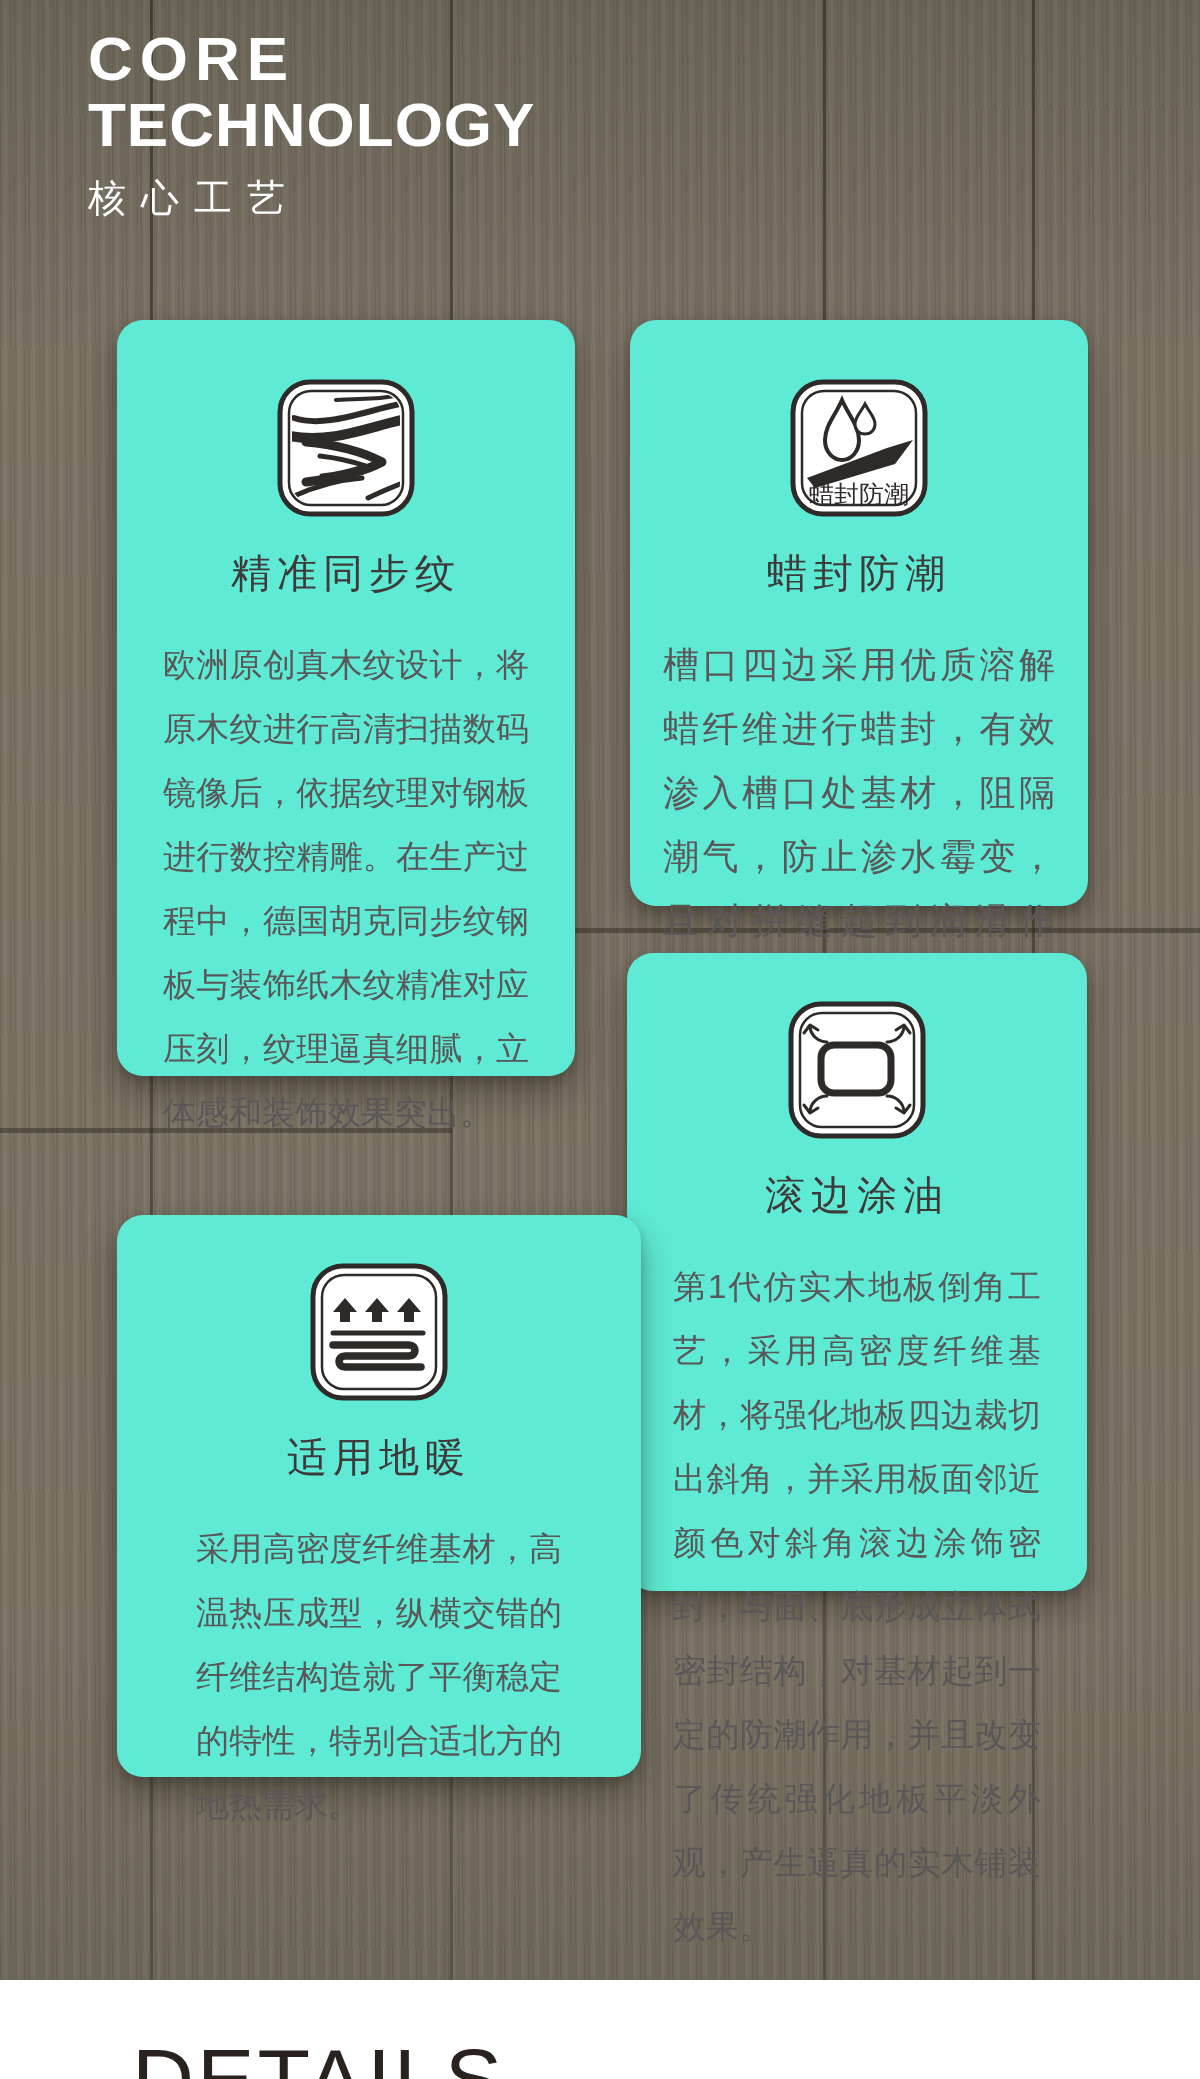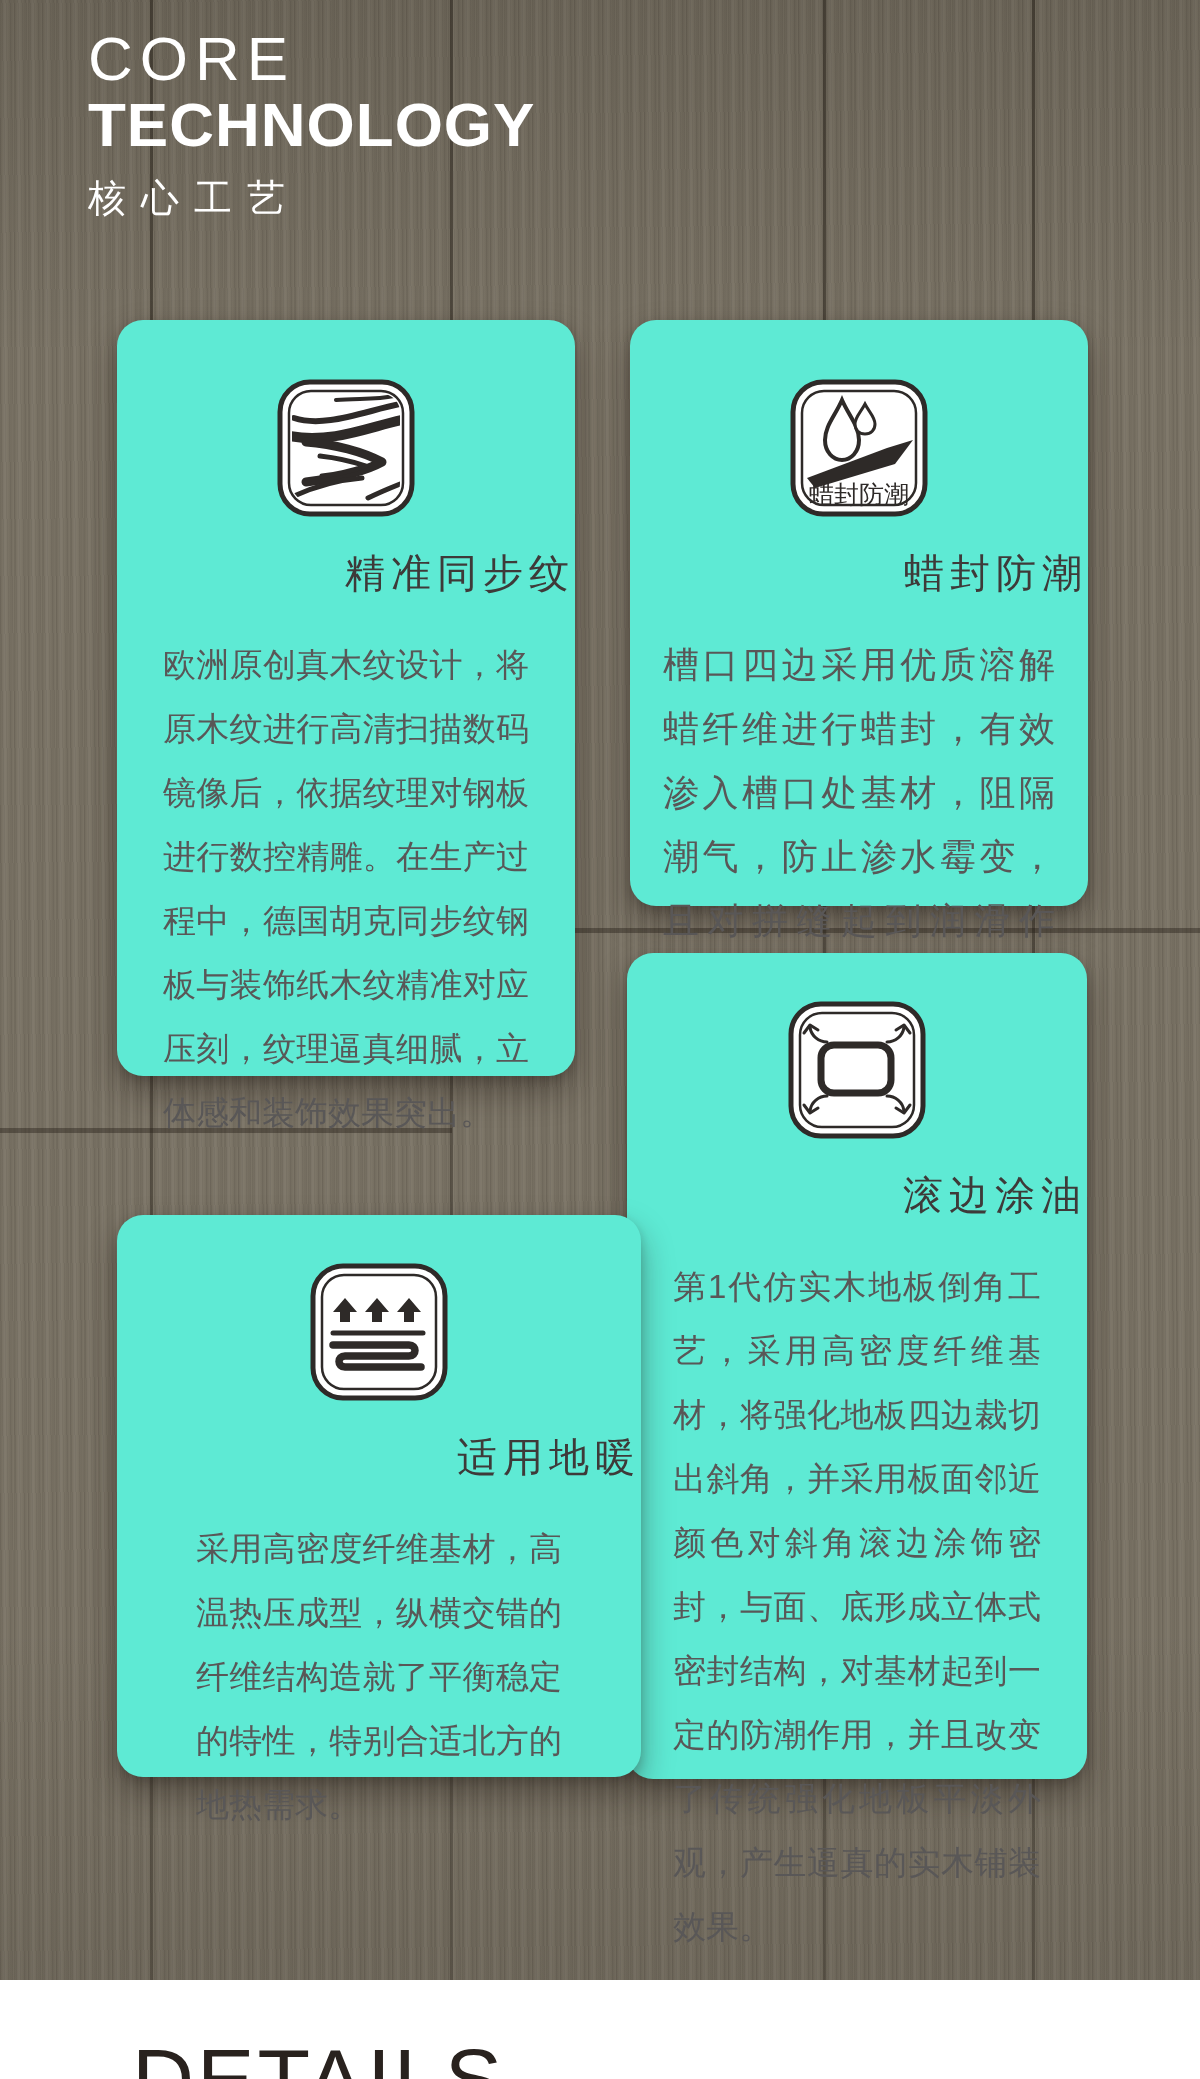--- a/index.html
+++ b/index.html
@@ -21,35 +21,35 @@
       #7b7466;
   }
   .plank-v{position:absolute;top:0;height:1980px;width:3px;
     background:linear-gradient(180deg, rgba(38,32,24,0.55), rgba(38,32,24,0.32));}
   .pv1{left:150px}.pv2{left:450px}.pv3{left:823px}.pv4{left:1032px}
   .joint-h{position:absolute;height:5px;background:rgba(38,32,24,0.42);}
   .jh1{top:928px;left:452px;width:748px;}
   .jh2{top:1128px;left:0;width:452px;}
   
   .header{position:absolute;left:88px;top:26px;color:#ffffff;}
-  .header .core{font-size:62px;font-weight:400;letter-spacing:7px;line-height:1.06;}
+  .header .core{font-size:62px;font-weight:700;letter-spacing:7px;line-height:1.06;}
   .header .tech{font-size:62px;font-weight:700;letter-spacing:1px;line-height:1.06;}
   .header .sub{margin-top:16px;font-size:38px;font-weight:300;letter-spacing:15px;}
   
   .card{
     position:absolute;background:#5eead4;border-radius:26px;text-align:center;
     box-shadow:0 16px 32px rgba(28,22,16,0.38), 0 4px 10px rgba(28,22,16,0.18);
   }
   .card-a{left:117px;top:320px;width:458px;height:756px;}   
   .card-b{left:630px;top:320px;width:458px;height:586px;}   
-  .card-c{left:627px;top:953px;width:460px;height:826px;}   
+  .card-c{left:627px;top:953px;width:460px;height:638px;}   
   .card-d{left:117px;top:1215px;width:524px;height:562px;}  
   .icon{margin:58px auto 0;width:140px;height:140px;}
   .card-c .icon,.card-d .icon{margin-top:47px;}
-  .card h3{margin:28px 0 0;font-size:40px;font-weight:500;letter-spacing:6px;color:#3e3a39;text-align:right;}
+  .card h3{margin:28px 0 0;font-size:40px;font-weight:500;letter-spacing:6px;color:#3e3a39;}
   .card p{margin:32px auto 0;font-size:33px;line-height:64px;color:#595757;
     text-align:justify;text-justify:inter-ideograph;}
   .card-a p{width:366px;}
   .card-b p{width:392px;font-size:36px;}
   .card-c p{width:368px;}
   .card-d p{width:366px;}
   
   .footer{position:absolute;left:0;top:1980px;width:1200px;height:99px;background:#ffffff;}
   .details-heading{position:absolute;left:132px;top:56px;font-size:86px;font-weight:300;
     letter-spacing:3px;color:#29221e;line-height:1;}

